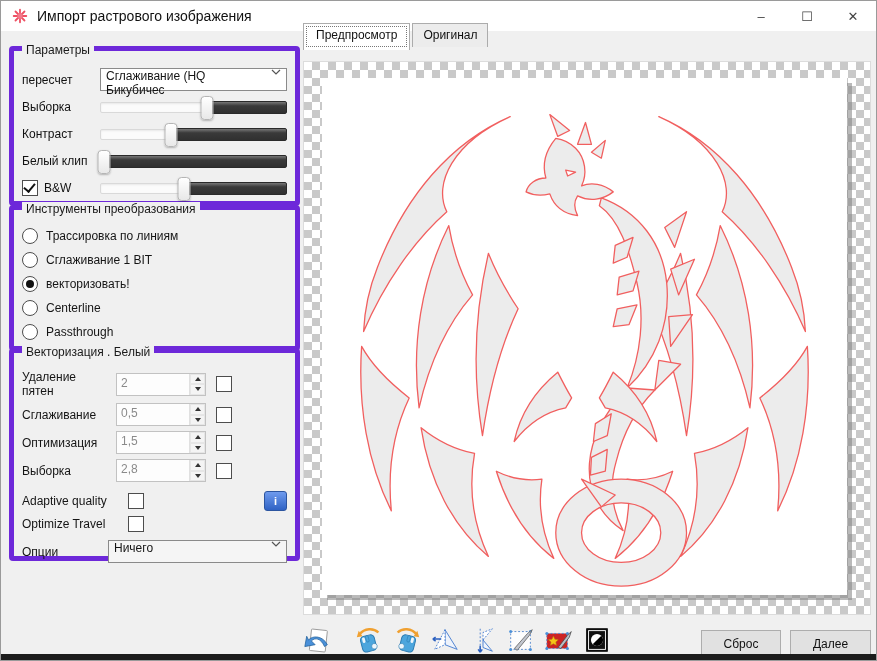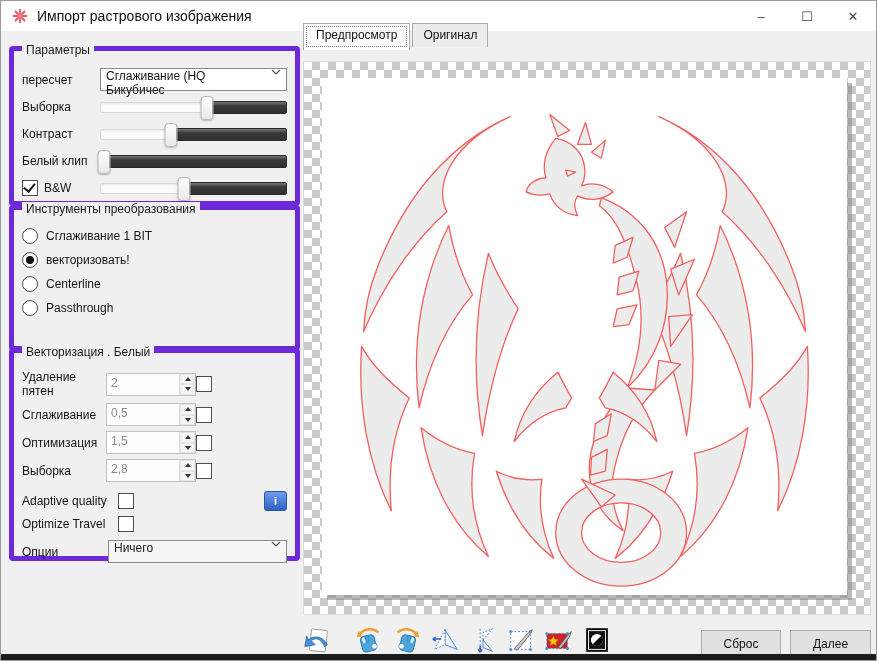--- a/index.html
+++ b/index.html
@@ -46,21 +46,21 @@
   
   .spin{width:88px;height:21px;border:1px solid #c2c2c2;background:#fdfdfd;display:flex;flex:0 0 auto}
   .spin .val{flex:1;color:#8a8a8a;padding:2px 4px;overflow:hidden}
   .spin .btns{width:15px;display:flex;flex-direction:column;border-left:1px solid #e0e0e0}
   .spin .btns>div{flex:1;display:flex;align-items:center;justify-content:center;background:#f4f4f4;
     border:1px solid #e6e6e6}
   .tri-up{width:0;height:0;border-left:3px solid transparent;border-right:3px solid transparent;
     border-bottom:4px solid #333}
   .tri-dn{width:0;height:0;border-left:3px solid transparent;border-right:3px solid transparent;
     border-top:4px solid #333}
-  .spin-row{display:flex;align-items:center;margin:5px 8px;}
+  .spin-row{display:flex;align-items:center;margin:5px 8px;gap:10px}
   .spin-row .lbl{width:84px;flex:0 0 auto}
   .info-btn{width:21px;height:18px;margin-left:auto;border-radius:3px;border:1px solid #2c55a0;
     background:linear-gradient(#6f9bee,#2f62c4);color:#fff;font-weight:bold;font-size:11px;
     display:flex;align-items:center;justify-content:center;cursor:default}
   
   .tabstrip{position:absolute;left:302px;top:22px;display:flex;align-items:flex-start}
   .tab{padding:4px 10px 4px;border:1px solid #acacac;border-bottom:none;background:#ececec;
     color:#111;margin-right:2px;height:15px;cursor:default}
   .tab[data-checked="true"]{background:#fff;padding:4px 12px 6px;height:16px;margin-bottom:-1px;
     outline:1px dotted #777;outline-offset:-4px;position:relative;z-index:3}
@@ -147,20 +147,24 @@
       <div class="track-dark"></div>
       <div class="thumb"></div>
     </div>
   </div>
 </div>
 
 <div class="group" style="top:204px;height:136px">
   <span class="legend">Инструменты преобразования</span>
   <div style="height:10px"></div>
   <div class="radio-row">
+    <span class="radio" data-check="tools.options.0.selected" data-checked="false"></span>
+    <span>Трассировка по линиям</span>
+  </div>
+  <div class="radio-row">
     <span class="radio" data-check="tools.options.1.selected" data-checked="false"></span>
     <span>Сглаживание 1 BIT</span>
   </div>
   <div class="radio-row">
     <span class="radio" data-check="tools.options.2.selected" data-checked="true"></span>
     <span>векторизовать!</span>
   </div>
   <div class="radio-row">
     <span class="radio" data-check="tools.options.3.selected" data-checked="false"></span>
     <span>Centerline</span>

